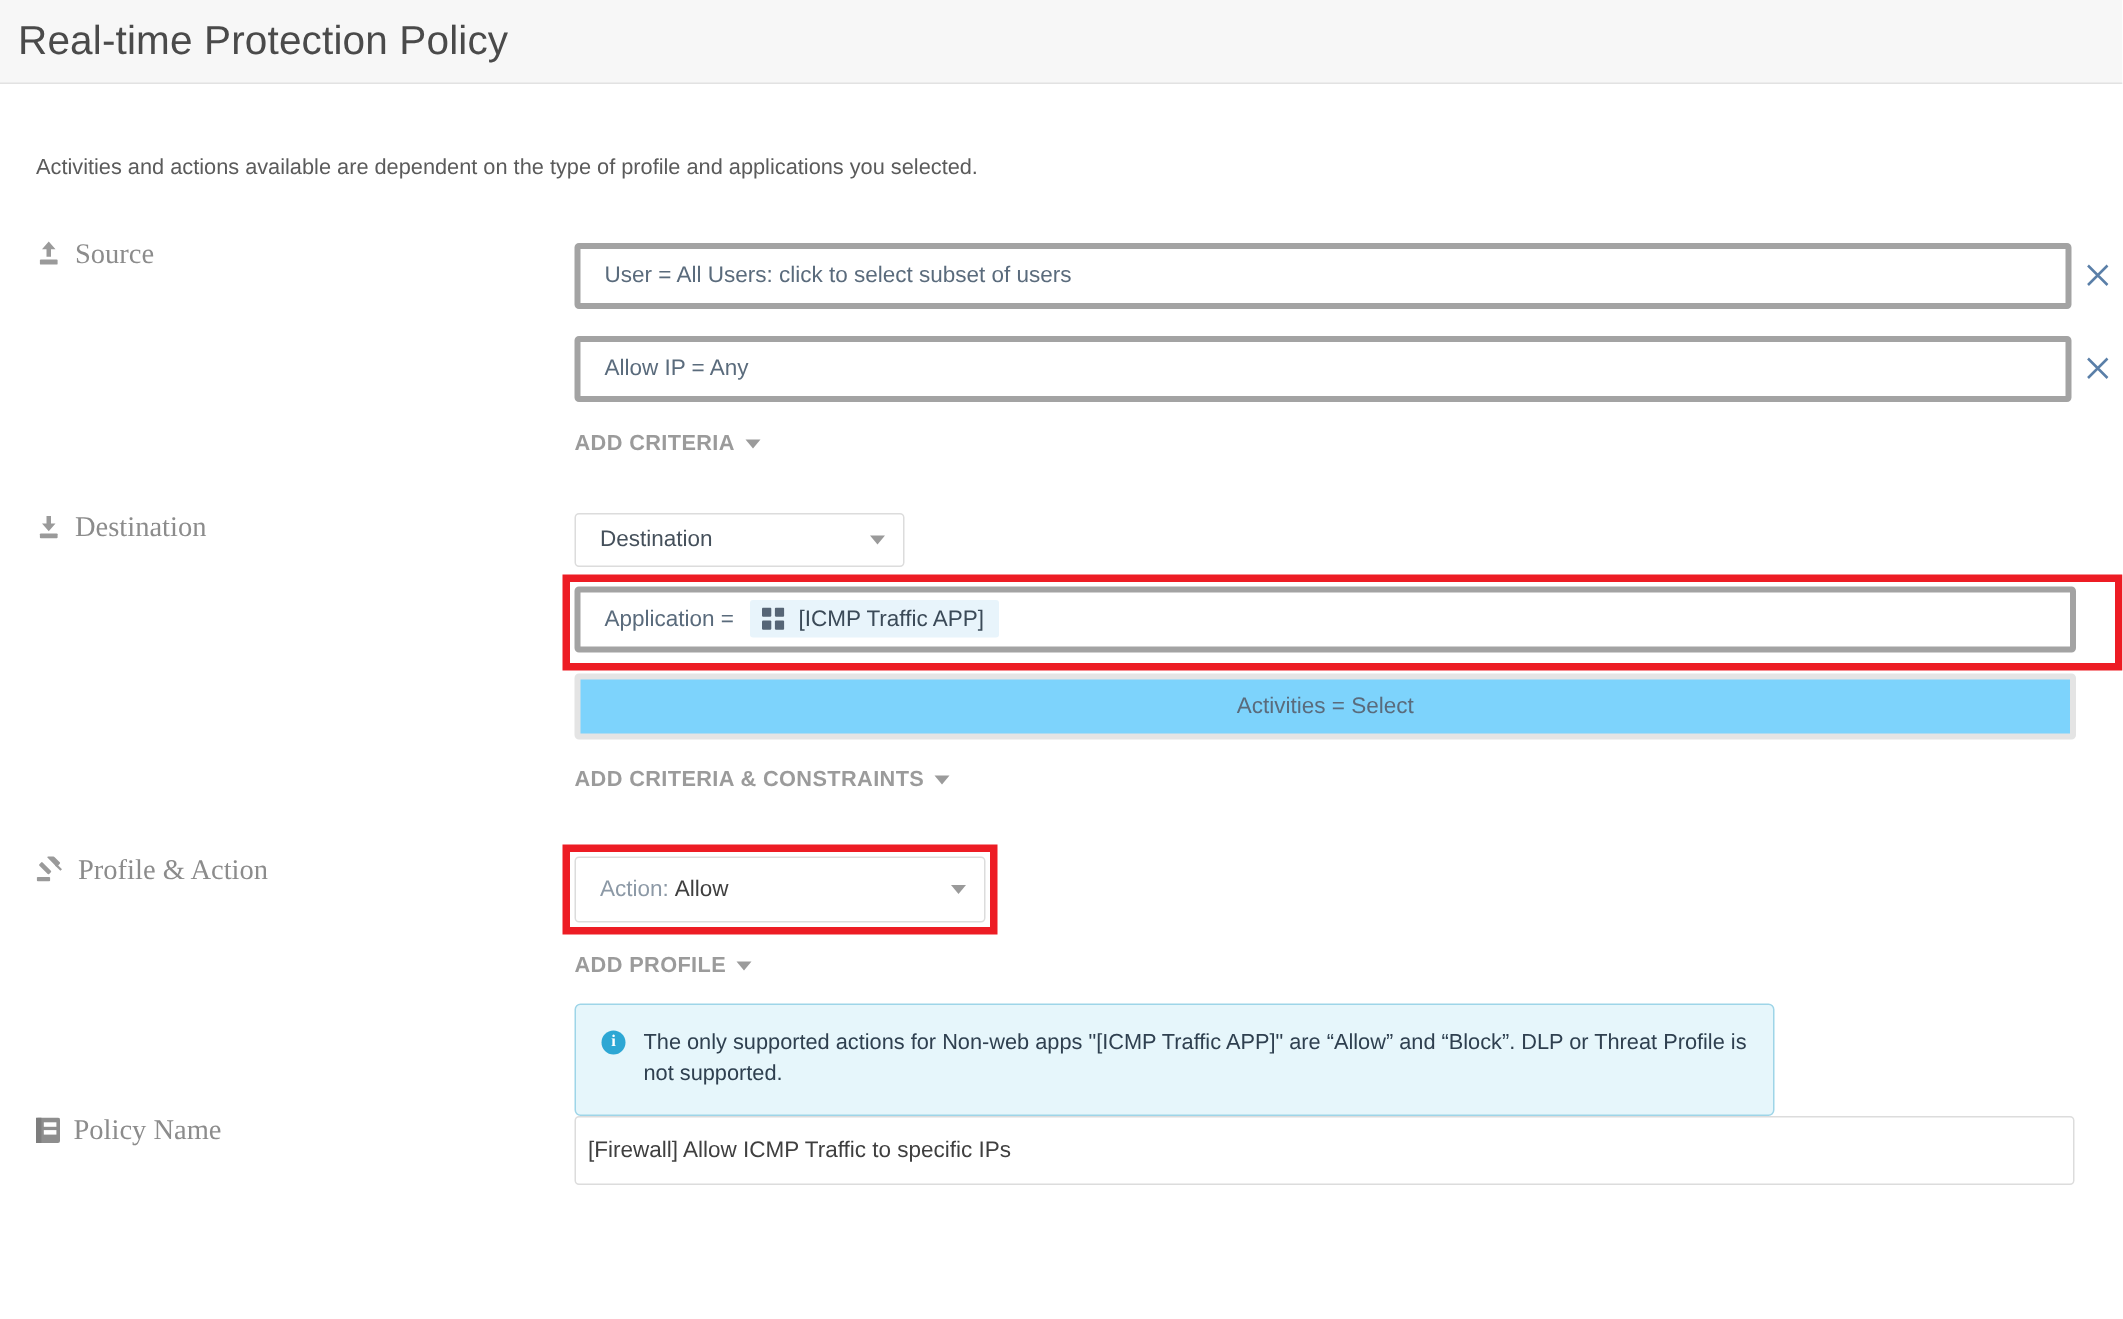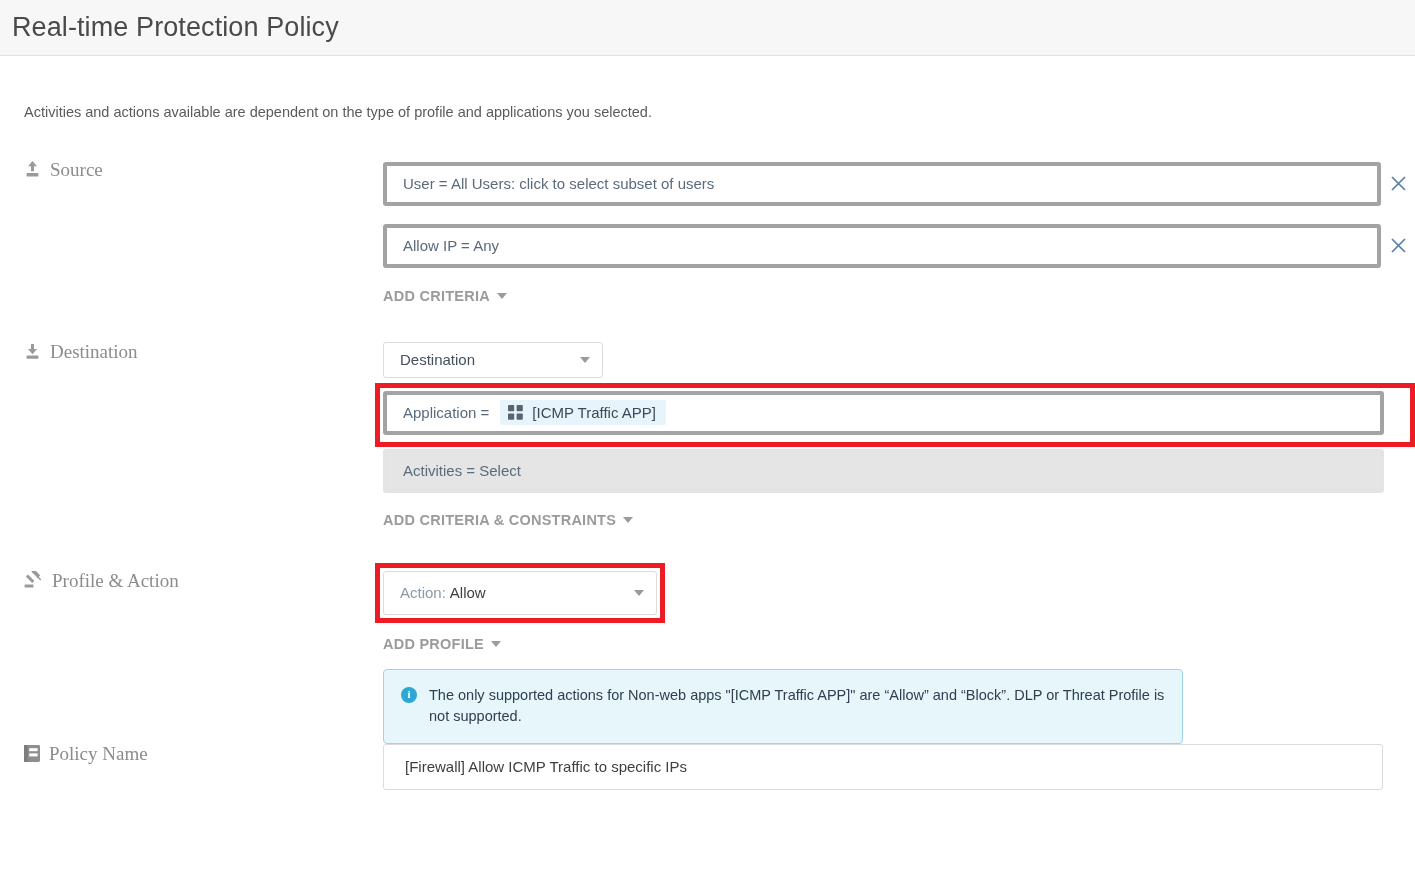--- a/index.html
+++ b/index.html
@@ -90,22 +90,23 @@
     background: #ffffff;
     height: 44px;
     display: flex;
     align-items: center;
     padding: 0 16px;
     box-sizing: border-box;
     font-size: 15px;
     color: #5a6b7c;
   }
   .field.muted {
-    background: #e5e5e5;
+    background: #7dd3fc;
     border-color: #e4e4e4;
+    justify-content: center;
   }
   .field-text { line-height: 1; }
 
   .field-row {
     display: flex;
     align-items: center;
     gap: 0;
   }
   .field-row .field { flex: 1 1 auto; }
 
@@ -221,21 +222,21 @@
   }
 
   
   .text-input {
     border: 1px solid #dcdcdc;
     border-radius: 3px;
     background: #fff;
     height: 46px;
     width: 1000px;
     box-sizing: border-box;
-    padding: 0 21px;
+    padding: 0 8px;
     font-size: 15px;
     color: #3f3f3f;
     font-family: "Liberation Sans", sans-serif;
     outline: none;
   }
 </style>
 </head>
 <body>
 
 <div class="page-header">

